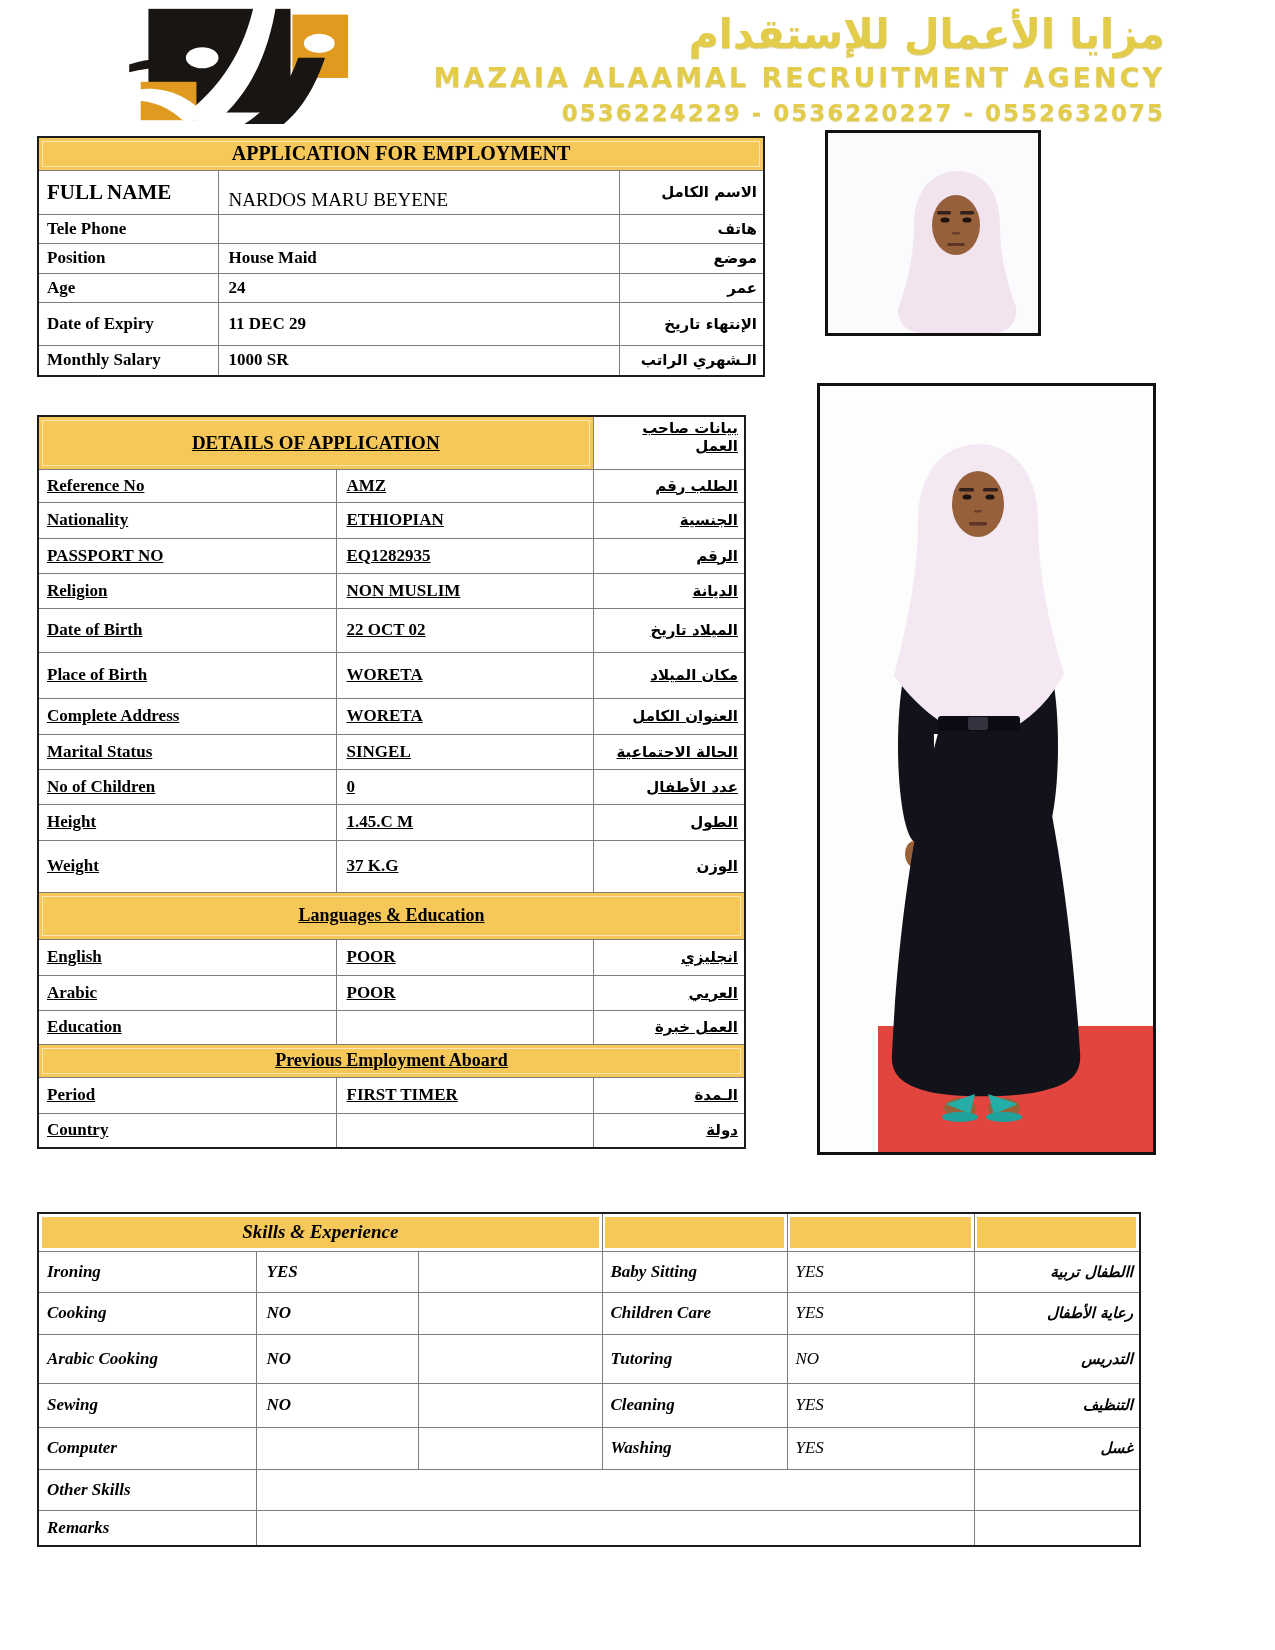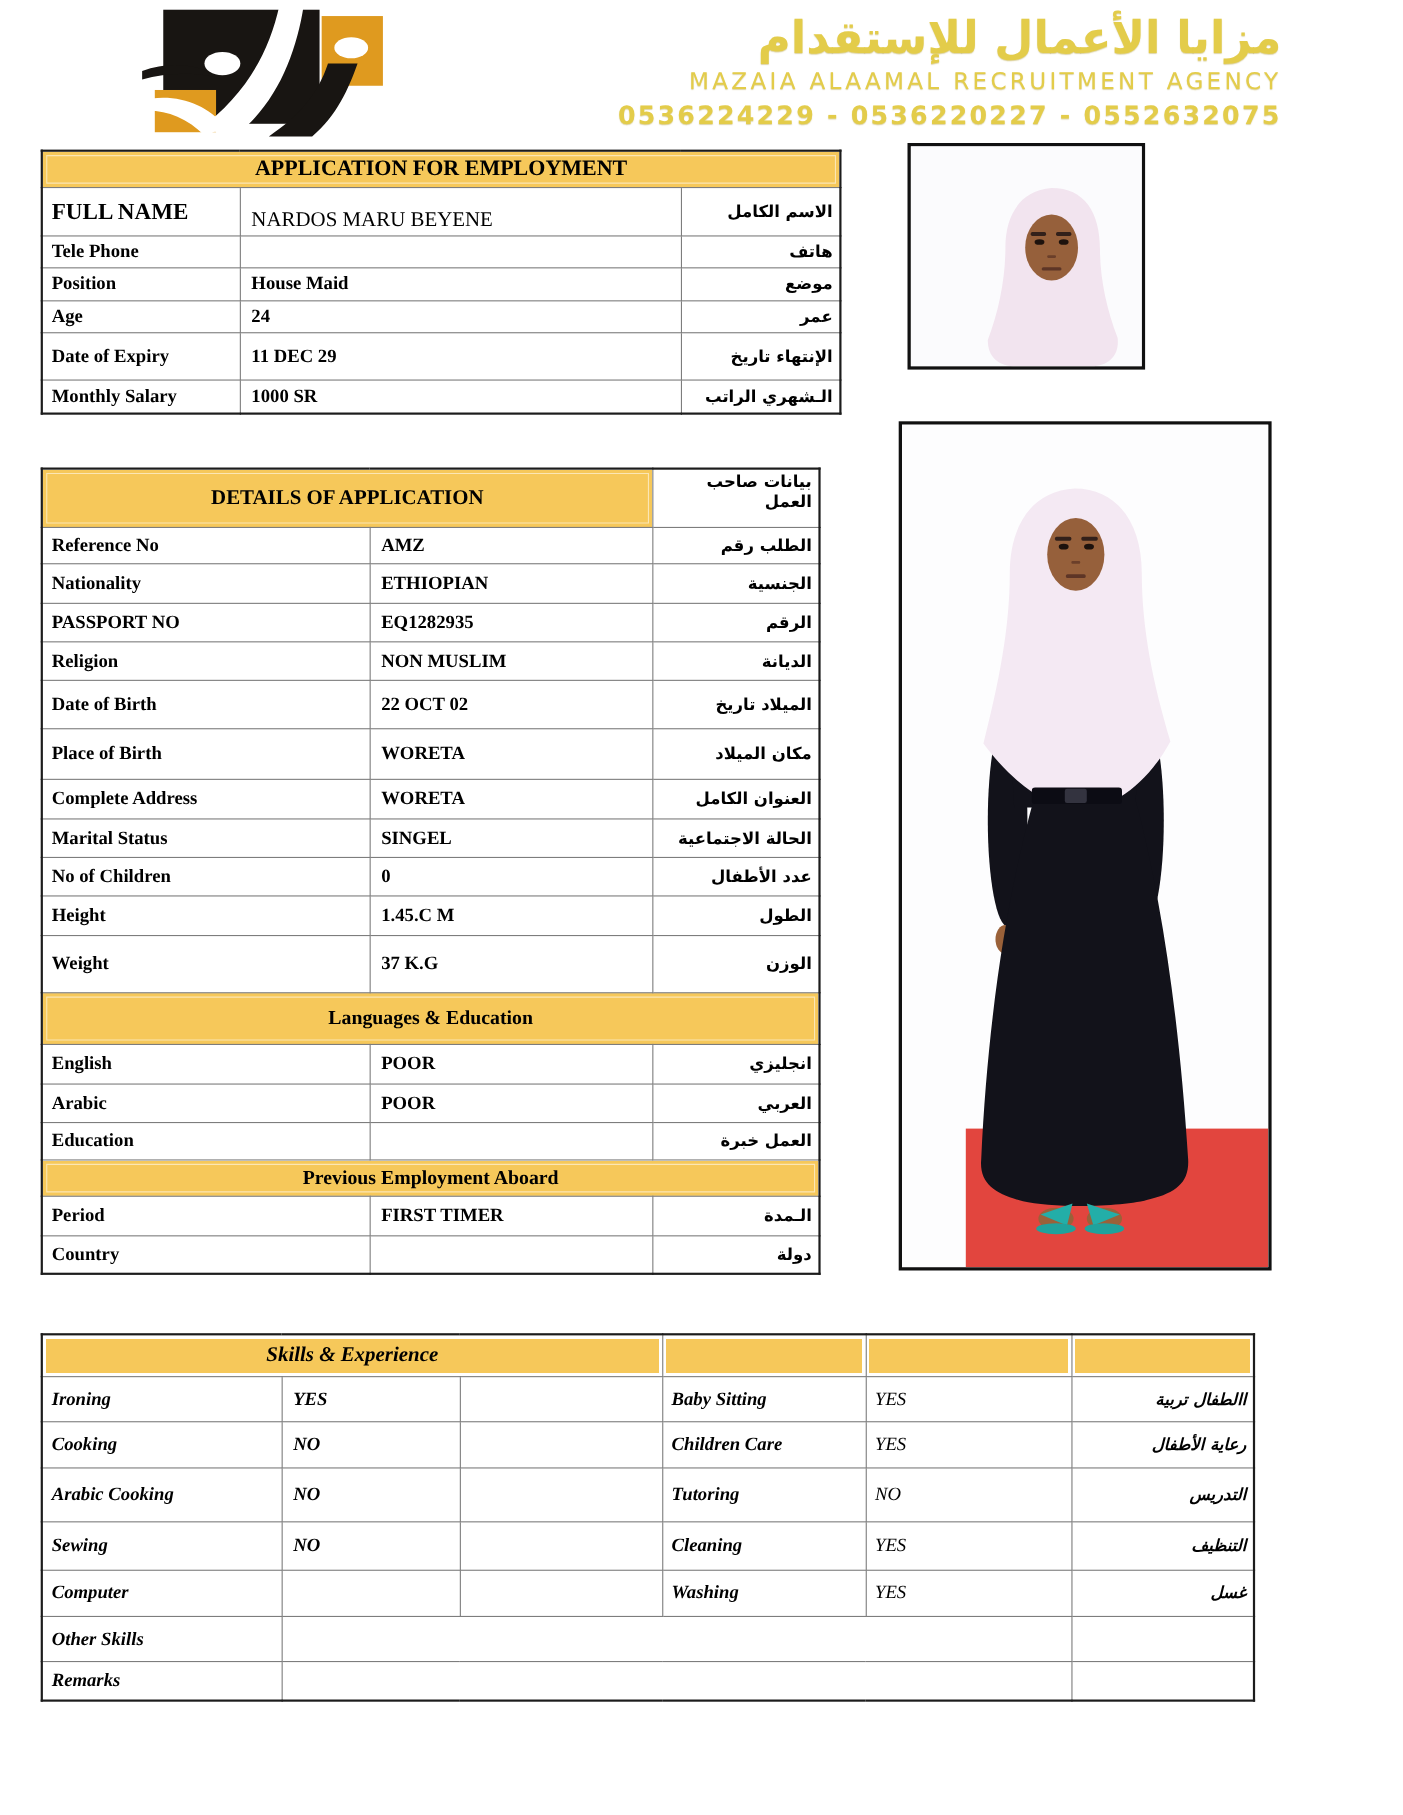--- a/index.html
+++ b/index.html
@@ -13,21 +13,21 @@
   
   .logo-wrap{position:absolute;left:125px;top:5px;width:235px;height:120px;}
   .agency-block{
     position:absolute;left:420px;top:12px;width:745px;
     text-align:right;
     font-family:"DejaVu Sans", sans-serif;
     color:#e3cc4a;
     text-shadow:0 1px 1px rgba(180,160,60,.45);
   }
   .agency-ar{font-size:41px;font-weight:bold;line-height:1.1;}
-  .agency-en{font-size:21px;font-weight:normal;letter-spacing:3px;margin-top:5px;}
+  .agency-en{font-size:27px;font-weight:bold;letter-spacing:3px;margin-top:5px;}
   .agency-ph{font-size:23px;font-weight:bold;letter-spacing:2px;margin-top:7px;}
   
   table{
     position:absolute;border-collapse:collapse;table-layout:fixed;
     border:2.5px solid #1c1c1c;
   }
   td{border:1.6px solid #7d7d7d;overflow:hidden;padding:0 4px;vertical-align:middle;}
   .yhead{
     background:#f6c85a;
     box-shadow:inset 0 0 0 3px #f6c85a, inset 0 0 0 4px rgba(255,255,255,.55);
@@ -131,21 +131,21 @@
     <ellipse cx="128" cy="92" rx="24" ry="30" fill="#96603b"></ellipse>
     <rect x="109" y="78" width="14" height="3.5" rx="1.5" fill="#32201a"></rect>
     <rect x="132" y="78" width="14" height="3.5" rx="1.5" fill="#32201a"></rect>
     <ellipse cx="117" cy="87" rx="4.5" ry="2.6" fill="#1d120d"></ellipse>
     <ellipse cx="139" cy="87" rx="4.5" ry="2.6" fill="#1d120d"></ellipse>
     <rect x="124" y="99" width="8" height="2.5" rx="1" fill="#6b3f2a"></rect>
     <rect x="119" y="110" width="18" height="3" rx="1.5" fill="#5d3526"></rect>
   </svg>
 </div>
 
-<table id="det-table" style="left:37px;top:425px;width:707px;">
+<table id="det-table" style="left:37px;top:415px;width:707px;text-decoration:underline;">
   <colgroup>
       <col style="width:298px">
       <col style="width:257px">
       <col style="width:152px">
     </colgroup>
   <tbody id="det-body">
     <tr style="height:53px">
       <td class="yhead" colspan="2">DETAILS OF APPLICATION</td>
       <td class="ar-head">بيانات صاحب العمل</td>
     </tr>

